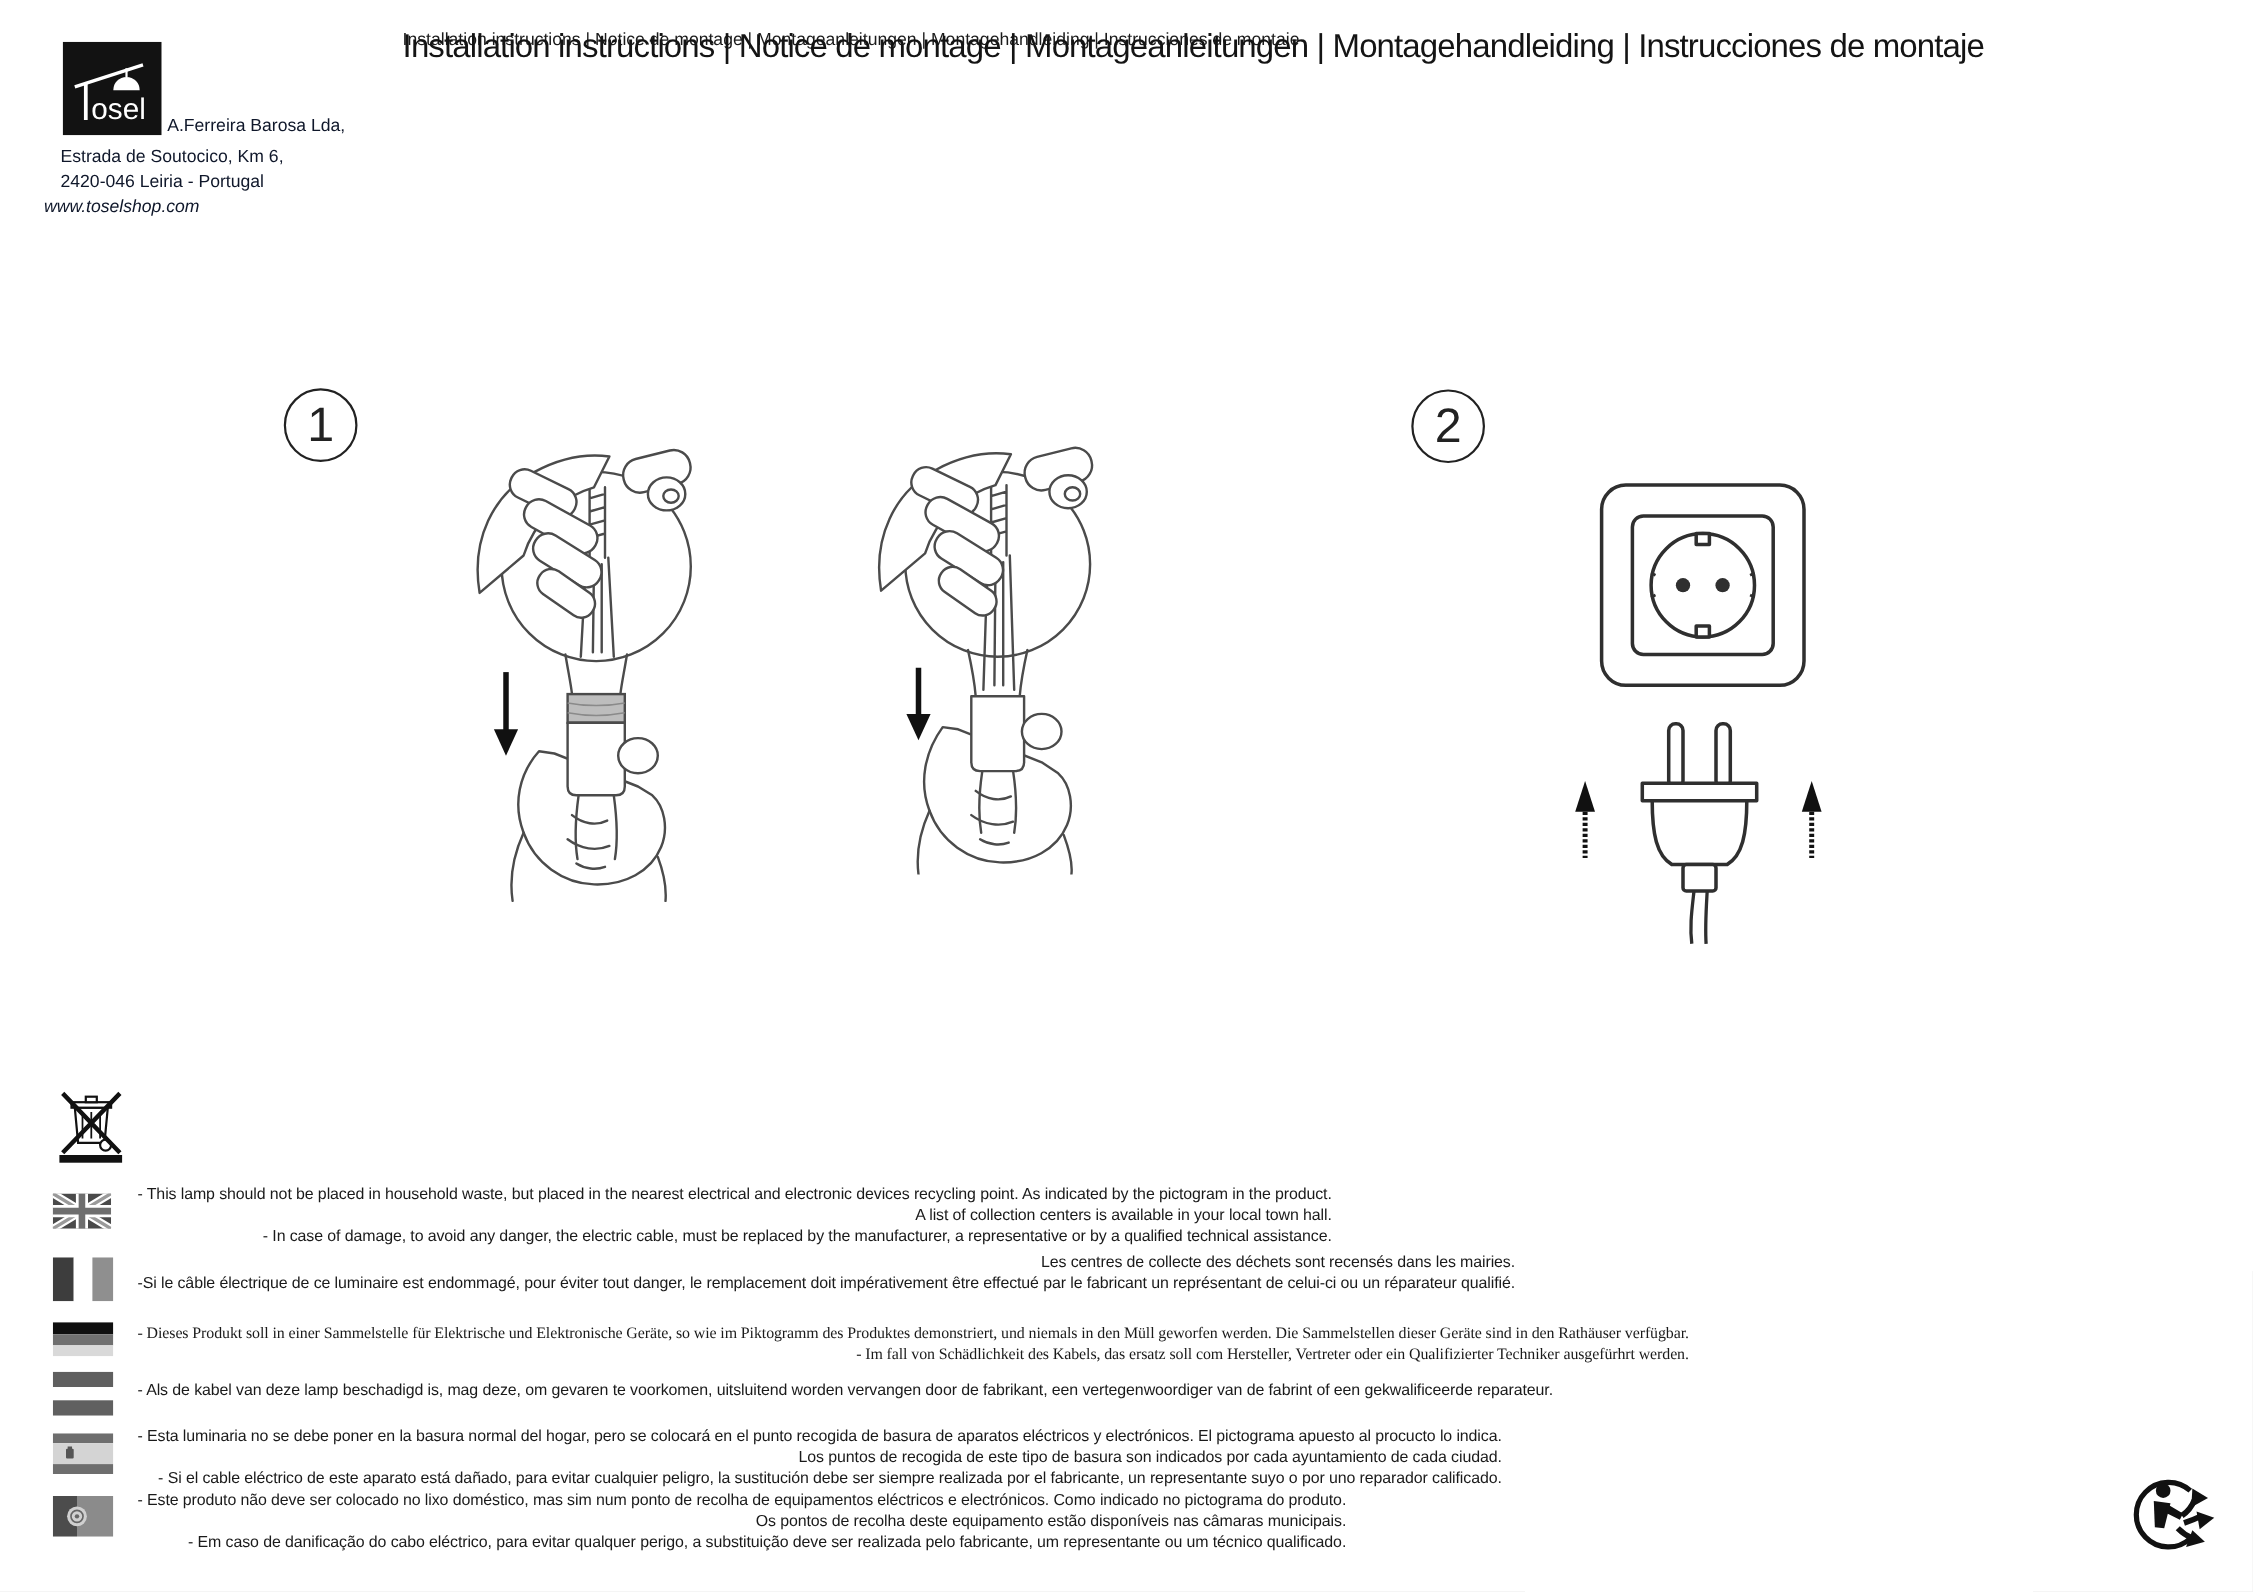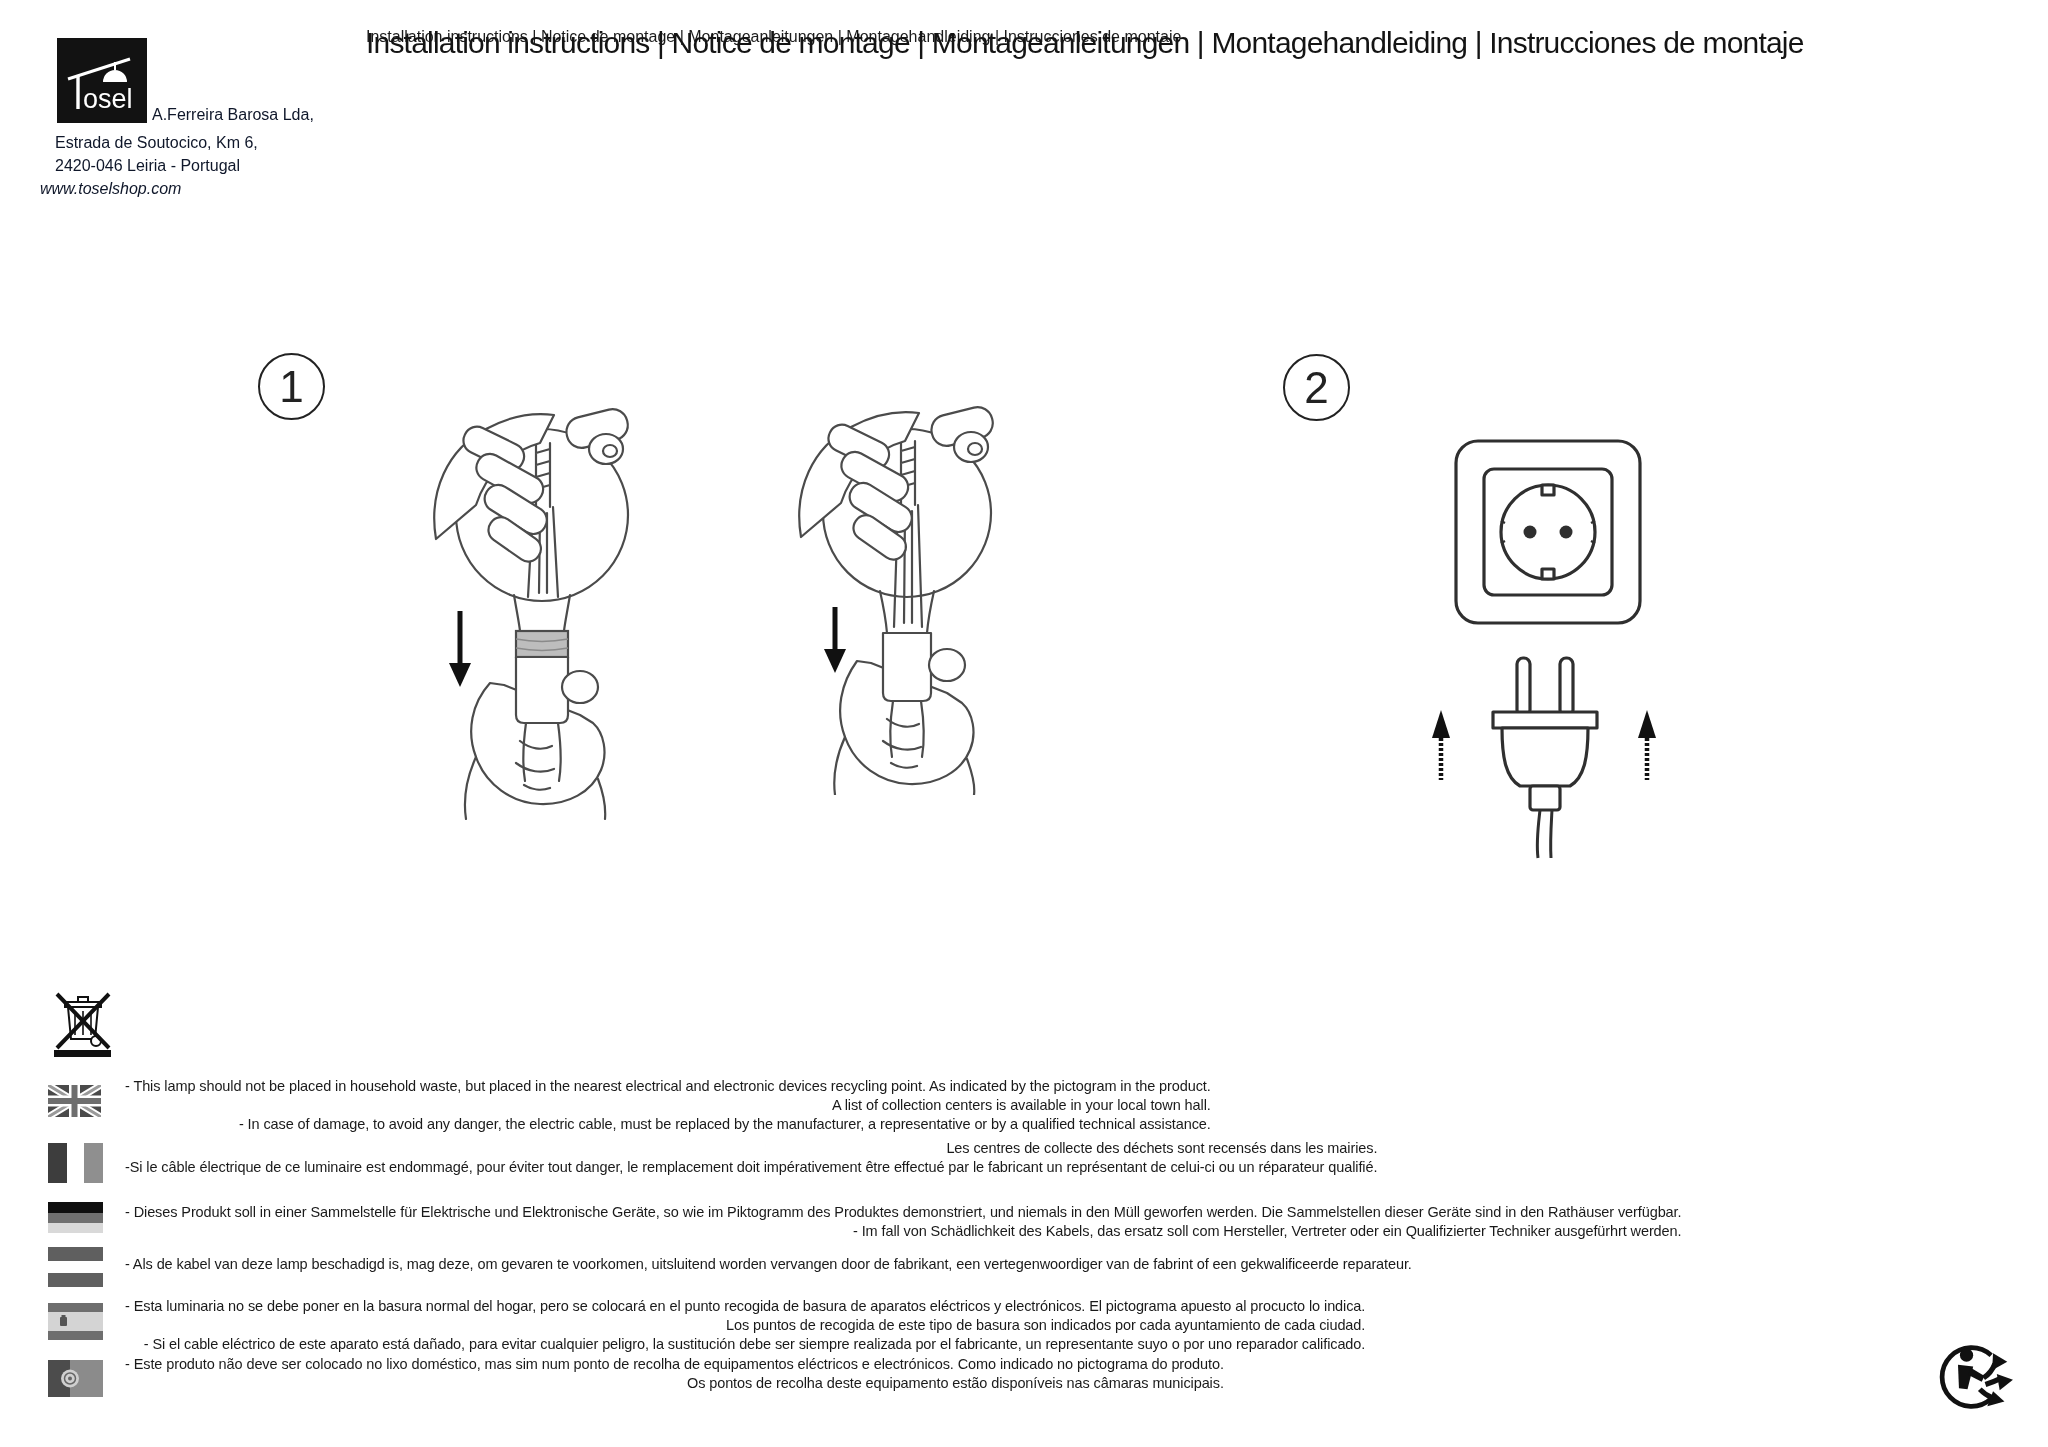--- a/index.html
+++ b/index.html
@@ -215,21 +215,21 @@
   </div>
 
   <div>
     <div class="abs" style="left:48px;top:1202px;">
       <svg width="55" height="31" viewBox="0 0 55 31">
         <rect width="55" height="11" fill="#0f0f0f"></rect>
         <rect y="11" width="55" height="10" fill="#707070"></rect>
         <rect y="21" width="55" height="10" fill="#d9d9d9"></rect>
       </svg>
     </div>
-    <div class="abs notice-lines" style="left:125px;top:1203px;">
+    <div class="abs notice-lines" style="left:125px;top:1203px;font-family:Liberation Serif, serif;">
       <div>- Dieses Produkt soll in einer Sammelstelle für Elektrische und Elektronische Geräte, so wie im Piktogramm des Produktes demonstriert, und niemals in den Müll geworfen werden. Die Sammelstellen dieser Geräte sind in den Rathäuser verfügbar.</div>
       <div>- Im fall von Schädlichkeit des Kabels, das ersatz soll com Hersteller, Vertreter oder ein Qualifizierter Techniker ausgefürhrt werden.</div>
     </div>
   </div>
 
   <div>
     <div class="abs" style="left:48px;top:1247px;">
       <svg width="55" height="40" viewBox="0 0 55 40">
         <rect width="55" height="14" fill="#5f5f5f"></rect>
         <rect y="14" width="55" height="12" fill="#ffffff"></rect>
@@ -264,20 +264,21 @@
         <rect width="22" height="37" fill="#4c4c4c"></rect>
         <rect x="22" width="33" height="37" fill="#8b8b8b"></rect>
         <circle cx="22" cy="18.5" r="9" fill="#d0d0d0"></circle>
         <circle cx="22" cy="18.5" r="5.5" fill="none" stroke="#666" stroke-width="1.5"></circle>
         <circle cx="22" cy="18.5" r="2" fill="#666"></circle>
       </svg>
     </div>
     <div class="abs notice-lines" style="left:125px;top:1355px;">
       <div>- Este produto não deve ser colocado no lixo doméstico, mas sim num ponto de recolha de equipamentos eléctricos e electrónicos. Como indicado no pictograma do produto.</div>
       <div>Os pontos de recolha deste equipamento estão disponíveis nas câmaras municipais.</div>
+      <div>- Em caso de danificação do cabo eléctrico, para evitar qualquer perigo, a substituição deve ser realizada pelo fabricante, um representante ou um técnico qualificado.</div>
     </div>
   </div>
 
   <div class="abs" style="left:1938px;top:1340px;">
     <svg width="76" height="72" viewBox="0 0 80 76">
       <path d="M 56,16 A 31,31 0 1 0 56,62" stroke="#111" stroke-width="5" fill="none"></path>
       <circle cx="30" cy="16" r="7" fill="#111"></circle>
       <path d="M 21,26 L 37,28 L 31,52 L 22,51 Z" fill="#111"></path>
       <path d="M 34,29 L 49,38 L 46,44 L 32,37 Z" fill="#111"></path>
       <path d="M 48,40 C 54,36 58,30 60,25" stroke="#111" stroke-width="5.5" fill="none"></path>

